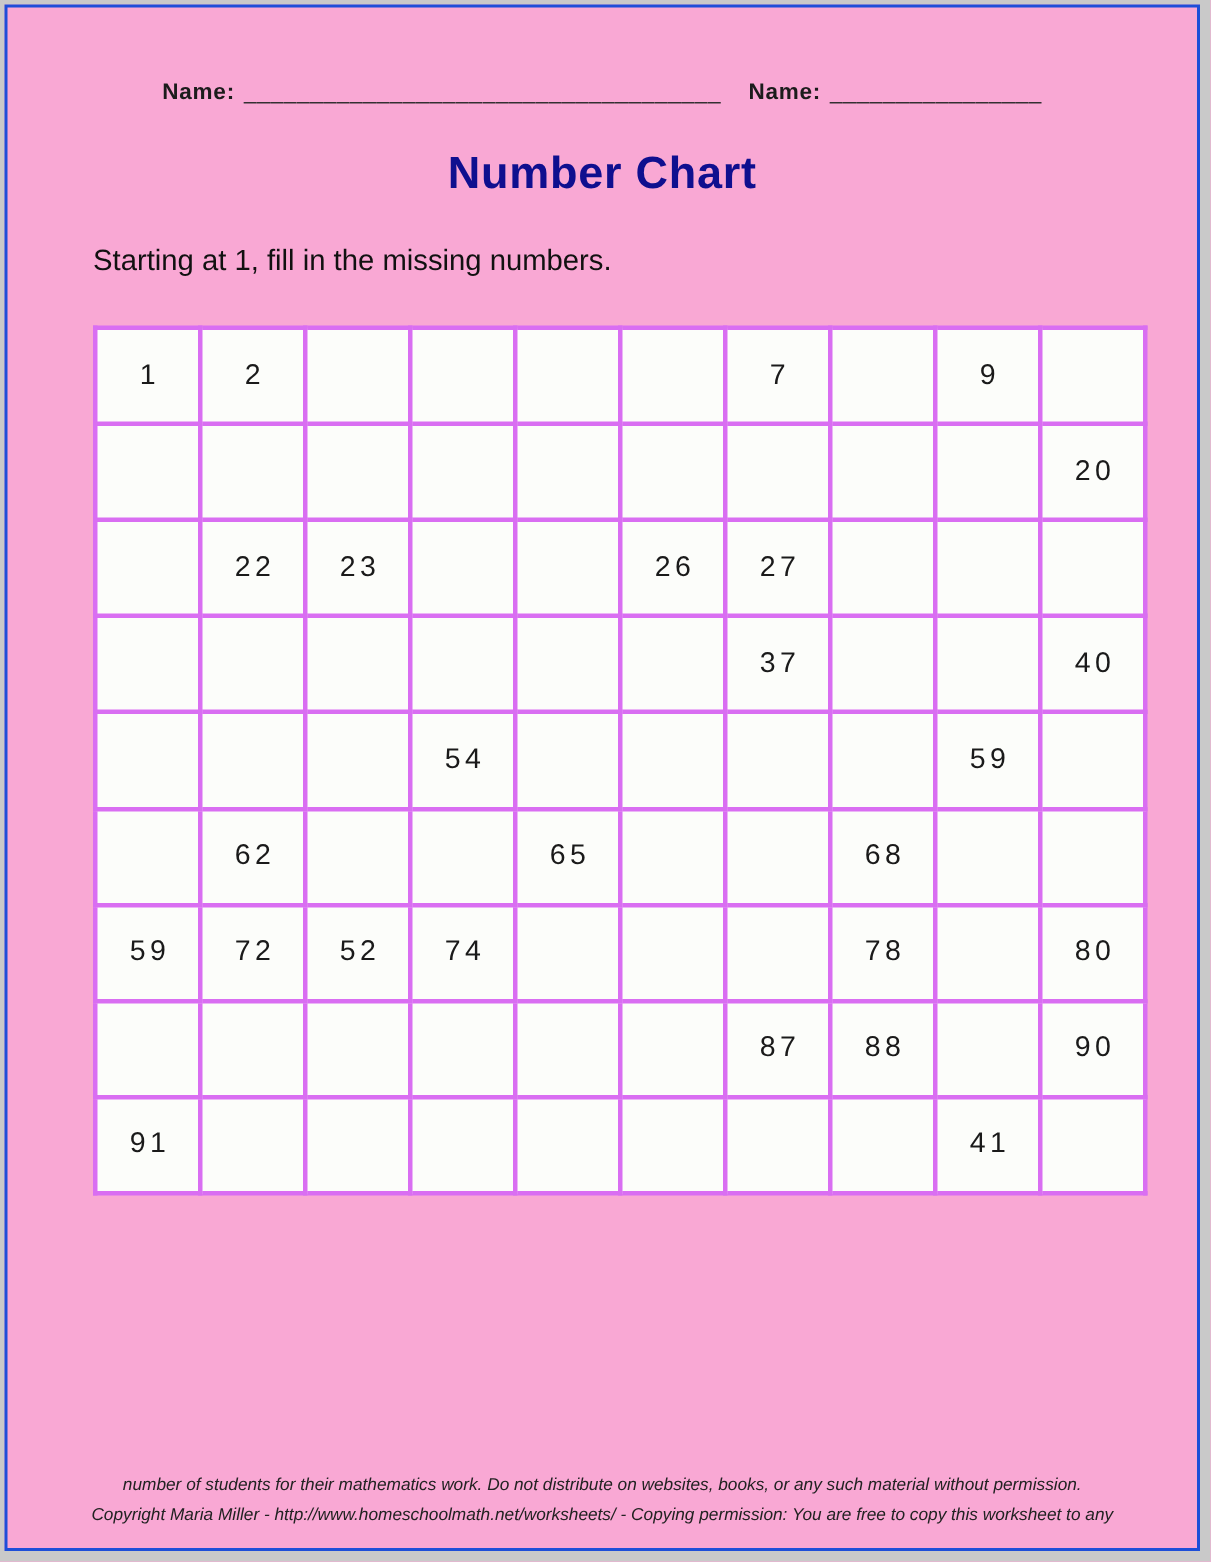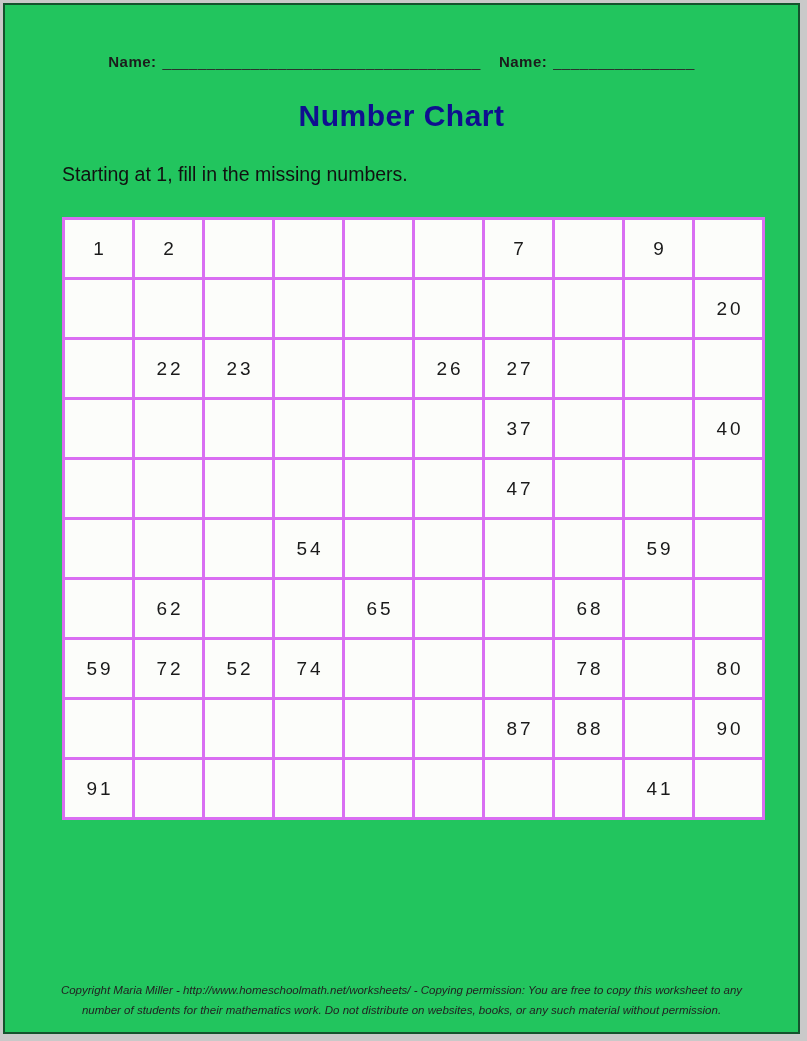--- a/index.html
+++ b/index.html
@@ -14,22 +14,22 @@
     font-family: "Liberation Sans", sans-serif;
     color: #1c1c1c;
     overflow: hidden;
   }
   .page {
     position: absolute;
     left: 3px;
     top: 3px;
     width: 797px;
     height: 1031px;
-    border: 2px solid #14532d;
-    background: #22c55e;
+    border: 2px solid #1d4ed8;
+    background: #f9a8d4;
     box-sizing: border-box;
   }
   .page-inner {
     position: absolute;
     left: 0; top: 0; right: 0; bottom: 0;
   }
   .header-line {
     position: absolute;
     top: 27px;
     left: 0;
@@ -167,32 +167,20 @@
             <td></td>
             <td>37</td>
             <td></td>
             <td></td>
             <td>40</td>
           </tr>
           <tr>
             <td></td>
             <td></td>
             <td></td>
-            <td></td>
-            <td></td>
-            <td></td>
-            <td>47</td>
-            <td></td>
-            <td></td>
-            <td></td>
-          </tr>
-          <tr>
-            <td></td>
-            <td></td>
-            <td></td>
             <td>54</td>
             <td></td>
             <td></td>
             <td></td>
             <td></td>
             <td>59</td>
             <td></td>
           </tr>
           <tr>
             <td></td>
@@ -239,18 +227,18 @@
             <td></td>
             <td></td>
             <td></td>
             <td>41</td>
             <td></td>
           </tr>
         </tbody>
     </table>
 
     <div class="footer">
+      <div>number of students for their mathematics work. Do not distribute on websites, books, or any such material without permission.</div>
       <div>Copyright Maria Miller - http://www.homeschoolmath.net/worksheets/ - Copying permission: You are free to copy this worksheet to any</div>
-      <div>number of students for their mathematics work. Do not distribute on websites, books, or any such material without permission.</div>
     </div>
 
   </div>
 </div>
 
 </body></html>

